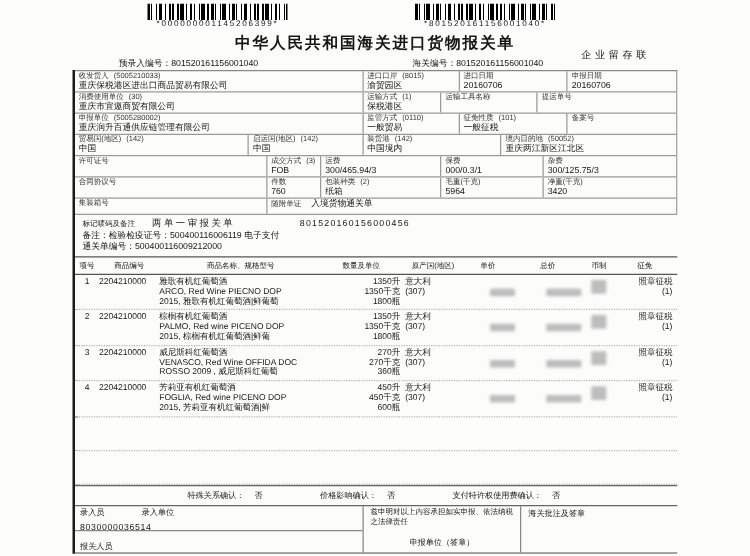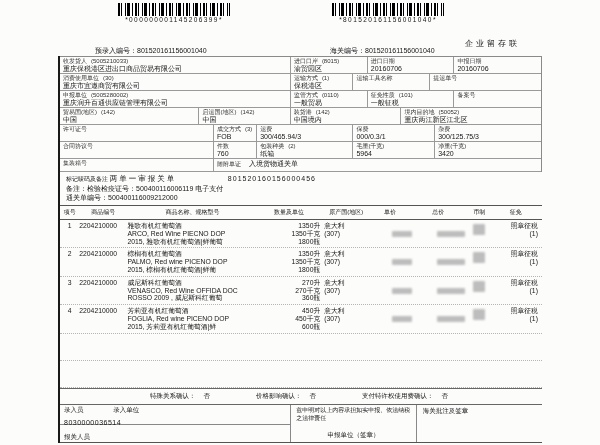--- a/index.html
+++ b/index.html
@@ -26,21 +26,21 @@
   .c{border-right:1px solid #9a9a9a;padding:1px 3px 0;box-sizing:border-box;height:16px;overflow:hidden;}
   .c.last{border-right:none}
   .c.sm{height:12px}
   .lbl{font-size:6px;line-height:7px;white-space:nowrap;color:#333;}
   .code{margin-left:4px}
   .val{font-size:7px;line-height:8px;white-space:nowrap;}
   .inline{display:flex;gap:8px;align-items:baseline}
   
   .notes{padding:2px 0 0 6px;}
   .marks{font-size:6px;white-space:nowrap;}
-  .marks .mv{font-size:7.5px;letter-spacing:2px;text-align:right;}
+  .marks .mv{font-size:7.5px;margin-left:12px;letter-spacing:2px;text-align:right;}
   .marks .mr{font-size:7px;margin-left:50px;letter-spacing:1px;}
   .remark{font-size:7px;line-height:9px;white-space:nowrap;}
   
   .ghead{display:flex;border-top:1px solid #555;border-bottom:1px solid #555;font-size:6px;padding:2px 0;margin-top:3px;}
   .gr{display:flex;border-bottom:1px dotted #b5b5b5;padding:2px 0;font-size:6.8px;line-height:7.8px;}
   .w-no{width:4%;text-align:center}
   .w-code{width:10%}
   .w-name{width:27%}
   .w-qty{width:13%;text-align:right}
   .w-origin{width:10%;padding-left:4px;box-sizing:border-box}
@@ -72,20 +72,21 @@
 </head>
 <body>
 
 <div class="page">
 
   <div class="bc bc-l"></div>
   <div class="bct bct-l">*000000001145206399*</div>
   <div class="bc bc-r"></div>
   <div class="bct bct-r">*801520161156001040*</div>
 
+  <div class="title">中华人民共和国海关进口货物报关单</div>
   <div class="copy">企业留存联</div>
   <div class="hnum hnum-l">预录入编号：801520161156001040</div>
   <div class="hnum hnum-r">海关编号：801520161156001040</div>
 
   <div class="content">
 
     <div class="utable">
       <div class="r">
         <div class="c" style="width:48%">
           <div class="lbl"><span>收发货人</span><span class="code">(5005210033)</span></div>

